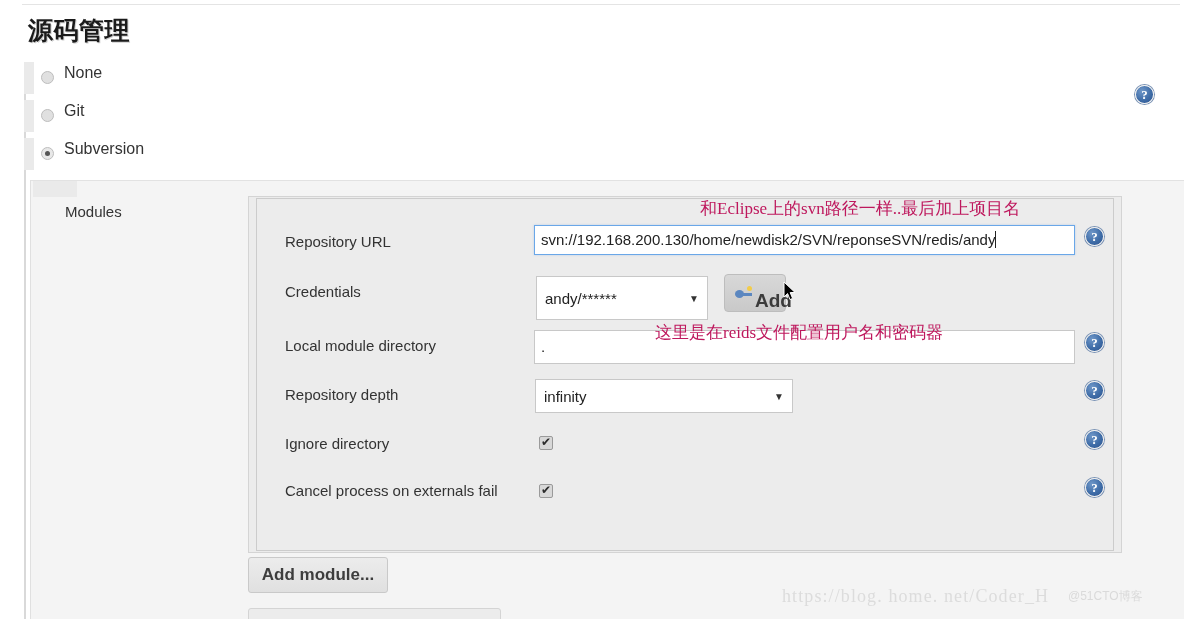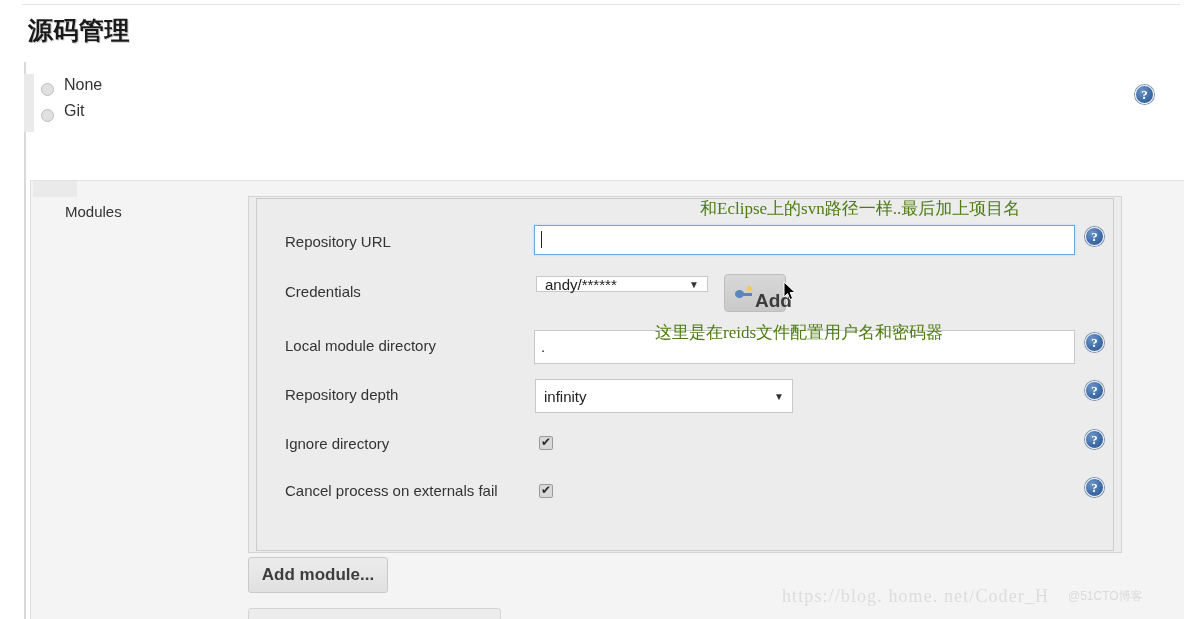--- a/index.html
+++ b/index.html
@@ -71,21 +71,21 @@
     width: 5px; height: 5px;
     border-radius: 50%;
     background: #555555;
   }
   .radio-row .radio-label {
     position: absolute;
     left: 64px; top: 2px;
     font-size: 16px;
     color: #333333;
   }
-  #scm-row-none      { top: 12px;  }
+  #scm-row-none      { top: 0px;  }
   #scm-row-git       { top: 38px; }
   #scm-row-svn       { top: 76px; }
 
   #help-scm {
     position: absolute;
     right: 30px; top: 85px;
   }
 
   
   #left-rail {
@@ -310,21 +310,21 @@
     width: 253px; height: 16px;
     background: #ececec;
     border: 1px solid #d4d4d4;
     border-radius: 3px 3px 0 0;
     box-sizing: border-box;
   }
 
   
   .annotation {
     position: absolute;
-    color: #4d7c0f;
+    color: #be185d;
     font-family: "Liberation Serif", serif;
     font-size: 17px;
     white-space: nowrap;
   }
   #annotation-url  { left: 700px; top: 197px; }
   #annotation-cred { left: 655px; top: 311px; margin-top: 10px; }
 
   
   #watermark-url {
     position: absolute;
@@ -360,41 +360,46 @@
     <div class="radio"></div>
     <div class="radio-label">None</div>
   </div>
 
   <div class="radio-row" id="scm-row-git">
     <div class="tab-marker"></div>
     <div class="radio"></div>
     <div class="radio-label">Git</div>
   </div>
 
+  <div class="radio-row" id="scm-row-svn">
+    <div class="tab-marker"></div>
+    <div class="radio checked"></div>
+    <div class="radio-label">Subversion</div>
+  </div>
 
 </div>
 
 <span class="help-icon help-pos" id="help-scm"></span>
 
 <div id="config-band"></div>
 <div id="config-band-top"></div>
 <div id="modules-tab-marker"></div>
 <div id="modules-label">Modules</div>
 
 <div id="module-panel"></div>
 <div id="module-panel-inner"></div>
 
 <div class="field-label" style="left:285px; top:233px;">Repository URL</div>
 <div class="text-input focused" style="left:534px; top:225px; width:541px; height:30px;">
-  <span class="caret"></span>
+  <span>svn://192.168.200.130/home/newdisk2/SVN/reponseSVN/redis/andy</span><span class="caret"></span>
 </div>
 <span class="help-icon help-pos" style="left:1085px; top:227px;"></span>
 
 <div class="field-label" style="left:285px; top:283px;">Credentials</div>
-<div class="select-box" style="left:536px; top:276px; width:172px; height:16px;">
+<div class="select-box" style="left:536px; top:276px; width:172px; height:44px;">
   <span class="sel-value">andy/******</span>
   <span class="sel-arrow">▼</span>
 </div>
 <div class="btn" id="btn-add-credentials">
   <span class="key-icon">
     <span class="key-head"></span>
       <span class="key-shaft"></span>
       <span class="key-tip"></span>
   </span>
   <span class="btn-text">Add</span>

